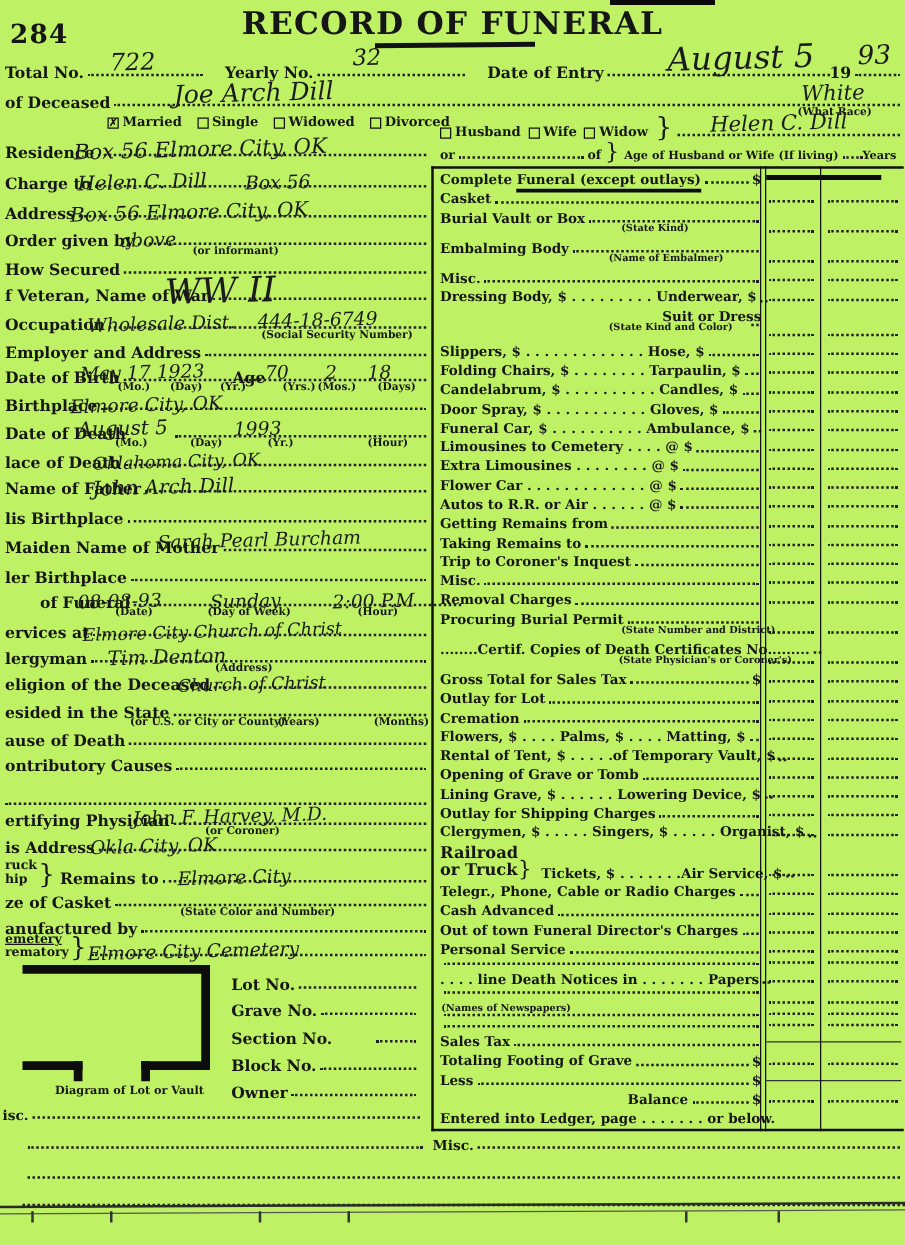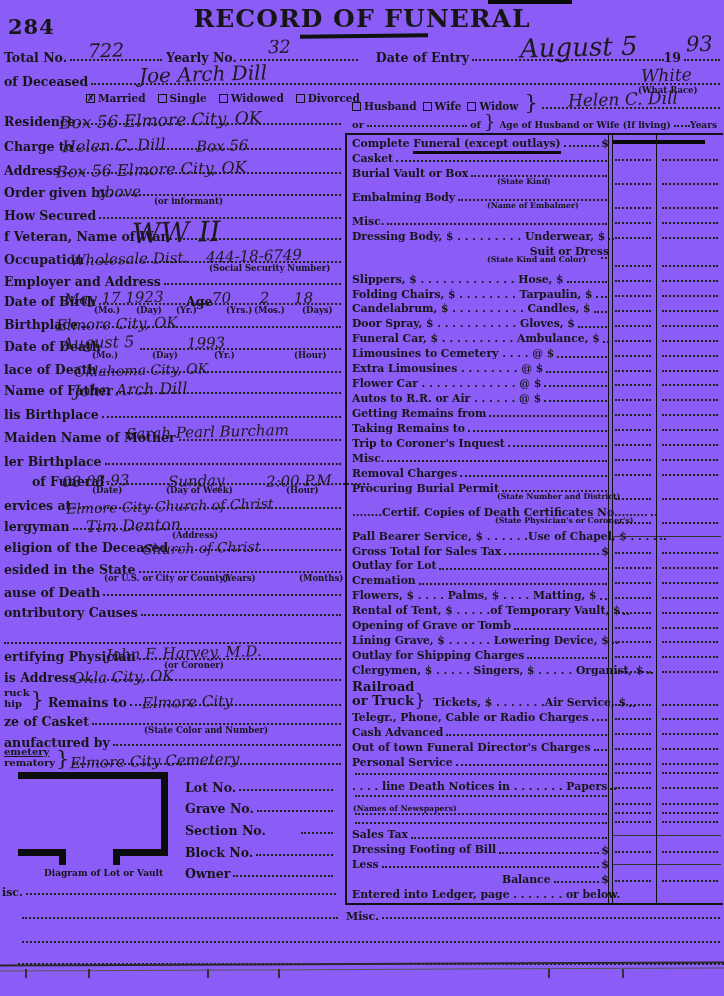--- a/index.html
+++ b/index.html
@@ -1,16 +1,16 @@
 <!DOCTYPE html>
 <html><head>
 <meta charset="utf-8">
 <style>
   html,body{margin:0;padding:0;background:#e8e8e4;}
-  .page{position:relative;width:724px;height:996px;background:#8b5cf6;overflow:hidden;
+  .page{position:relative;width:724px;height:996px;background:#bef264;overflow:hidden;
         font-family:"DejaVu Serif",serif;color:#161616;}
   
   .page-num{position:absolute;left:8px;top:14px;font-size:21px;font-weight:bold;letter-spacing:1px;}
   .form-title{position:absolute;left:0;top:4px;width:100%;text-align:center;
               font-size:25px;font-weight:bold;letter-spacing:1px;}
   .title-rule{position:absolute;left:300px;top:34px;width:128px;height:4px;background:#111;transform:rotate(-.6deg);}
   .artifact-top{position:absolute;left:488px;top:0;width:84px;height:4px;background:#0a0a0a;}
   
   .frow{position:absolute;display:flex;align-items:flex-end;height:20px;}
   .flabel{font-size:12.5px;font-weight:bold;white-space:nowrap;padding-right:3px;line-height:1;}
@@ -61,21 +61,21 @@
   <div class="artifact-top"></div>
   <div class="page-num">284</div>
   <div class="form-title">RECORD OF FUNERAL</div>
   <div class="title-rule"></div>
 
   <div class="frow" style="left:4px;top:40px;width:716px;height:24px;">
     <span class="flabel">Total No.</span>
     <span class="fleader" style="flex:0 0 92px;">
       <span class="hw" style="left:18px;font-size:19px;">722</span>
     </span>
-    <span class="flabel" style="margin-left:4px;">Yearly No.</span>
+    <span class="flabel" style="margin-left:18px;">Yearly No.</span>
     <span class="fleader" style="flex:0 0 118px;">
       <span class="hw" style="left:28px;font-size:18px;bottom:3px;">32</span>
     </span>
     <span class="flabel" style="margin-left:18px;">Date of Entry</span>
     <span class="fleader">
       <span class="hw" style="left:48px;font-size:26px;">August 5</span>
     </span>
     <span class="flabel">19</span>
     <span class="fleader" style="flex:0 0 36px;">
       <span class="hw" style="left:2px;font-size:21px;bottom:4px;">93</span>
@@ -582,29 +582,20 @@
         </div>
         <div class="la la1">
           <span class="laleader"></span>
         </div>
         <div class="la la2">
           <span class="laleader"></span>
         </div>
       </div>
       <div class="lrow">
         <div class="lcell">
-          <span class="llabel">Pall Bearer Service, $ . . . . . .Use of Chapel, $ . . . .</span>
-          <span class="lleader"></span>
-        </div>
-        <div class="la la1"></div>
-        <div class="la la2"></div>
-        <div class="amtbar amt-line"></div>
-      </div>
-      <div class="lrow">
-        <div class="lcell">
           <span class="llabel">Gross Total for Sales Tax</span>
           <span class="lleader"></span>
           <span class="ldollar">$</span>
         </div>
         <div class="la la1">
           <span class="laleader"></span>
         </div>
         <div class="la la2">
           <span class="laleader"></span>
         </div>
@@ -831,21 +822,21 @@
         <div class="lcell">
           <span class="llabel">Sales Tax</span>
           <span class="lleader"></span>
         </div>
         <div class="la la1"></div>
         <div class="la la2"></div>
         <div class="amtbar amt-line"></div>
       </div>
       <div class="lrow">
         <div class="lcell">
-          <span class="llabel">Dressing Footing of Bill</span>
+          <span class="llabel">Totaling Footing of Grave</span>
           <span class="lleader"></span>
           <span class="ldollar">$</span>
         </div>
         <div class="la la1">
           <span class="laleader"></span>
         </div>
         <div class="la la2">
           <span class="laleader"></span>
         </div>
       </div>

